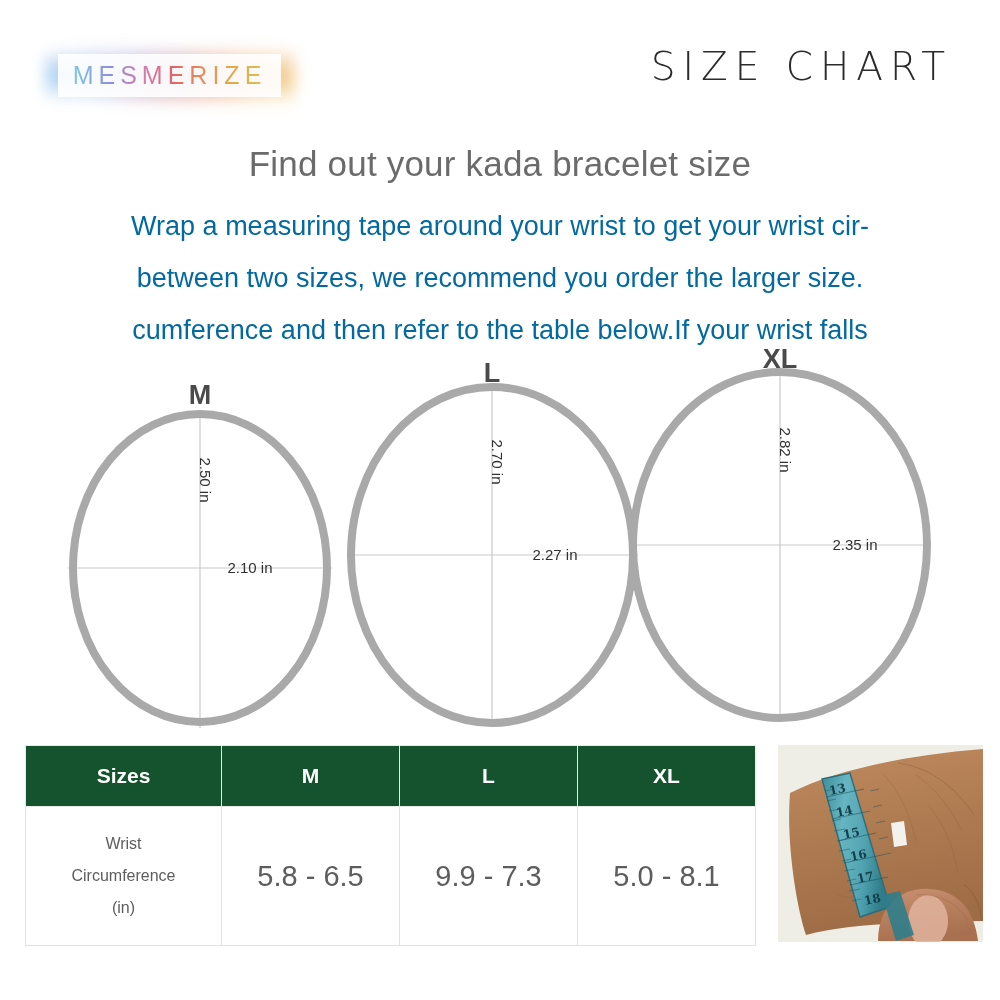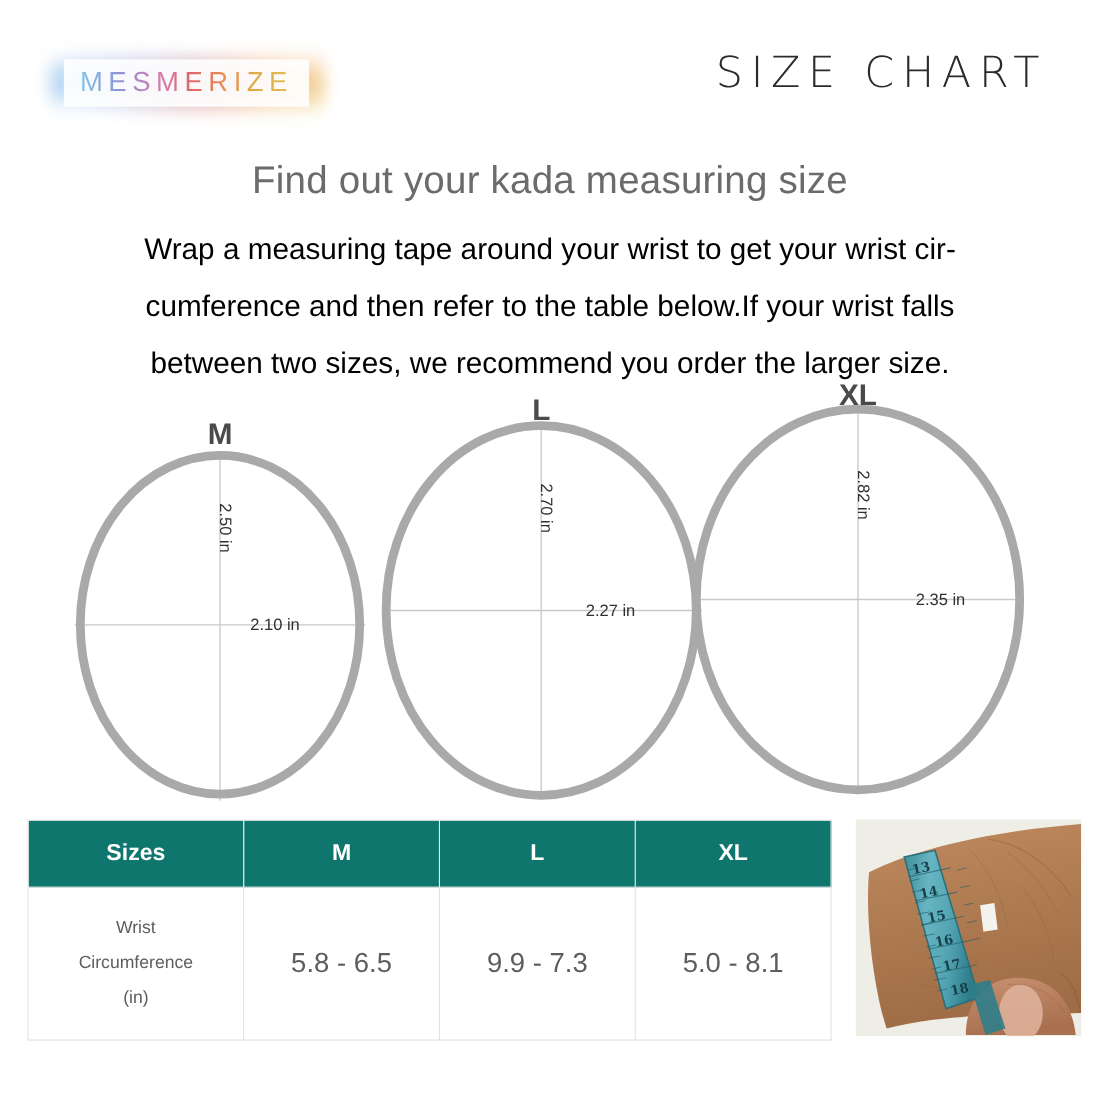--- a/index.html
+++ b/index.html
@@ -45,21 +45,21 @@
     white-space:nowrap;
   }
 
   
   .headline{
     position:absolute;left:0;right:0;top:144px;text-align:center;
     font-size:35px;color:#6b6b6b;font-weight:400;letter-spacing:.2px;
   }
   .intro{
     position:absolute;left:48px;width:904px;top:200px;
-    color:#000000;font-size:27px;line-height:52px;text-align:center;
+    color:#0369a1;font-size:27px;line-height:52px;text-align:center;
   }
   .intro .ln{display:block;white-space:nowrap;}
 
   
   .ovals{position:absolute;left:0;top:340px;width:1000px;height:400px;}
   .ovals svg{display:block;}
   .oval-label{
     font-family:"Liberation Sans", sans-serif;
     font-size:27px;font-weight:700;fill:#4a4a4a;text-anchor:middle;
   }
@@ -74,25 +74,25 @@
   .ring{fill:none;stroke:#a9a9a9;stroke-width:8;}
   .axis{stroke:#c9c9c9;stroke-width:1.2;}
 
   
   .table{
     position:absolute;left:25px;top:745px;width:730px;height:196px;
     border-collapse:collapse;
   }
   .table table{border-collapse:collapse;width:730px;table-layout:fixed;}
   .table th{
-    background:#0f766e;color:#ffffff;font-size:21px;font-weight:700;
+    background:#14532d;color:#ffffff;font-size:21px;font-weight:700;
     height:58px;border:1px solid #eaeaea;
   }
   .table td{
-    background:#ffffff;color:#5d5d5d;font-size:25px;
+    background:#ffffff;color:#5d5d5d;font-size:29px;
     height:136px;border:1px solid #e2e2e2;text-align:center;vertical-align:middle;
     line-height:32px;
   }
   .table td.label-cell{font-size:16px;}
   .col-a{width:196px;}
   .col-b{width:178px;}
 
   
   .photo{
     position:absolute;left:778px;top:745px;width:205px;height:197px;
@@ -107,25 +107,25 @@
 
   <div class="logo-wrap">
     <div class="logo-glow"></div>
     <div class="logo-plate">
       <span class="logo-text">MESMERIZE</span>
     </div>
   </div>
 
   <div class="size-chart-title">SIZE CHART</div>
 
-  <div class="headline">Find out your kada measuring size</div>
+  <div class="headline">Find out your kada bracelet size</div>
   <div class="intro">
     <span class="ln">Wrap a measuring tape around your wrist to get your wrist cir-</span>
+    <span class="ln">between two sizes, we recommend you order the larger size.</span>
     <span class="ln">cumference and then refer to the table below.If your wrist falls</span>
-    <span class="ln">between two sizes, we recommend you order the larger size.</span>
   </div>
 
   <div class="ovals">
     <svg width="1000" height="400" viewBox="0 0 1000 400">
 
       <g>
         <line class="axis" x1="68" y1="228" x2="332" y2="228"></line>
         <line class="axis" x1="200" y1="72" x2="200" y2="388"></line>
         <ellipse class="ring" cx="200" cy="228" rx="127" ry="154"></ellipse>
         <text class="oval-label" x="200" y="64">M</text>

